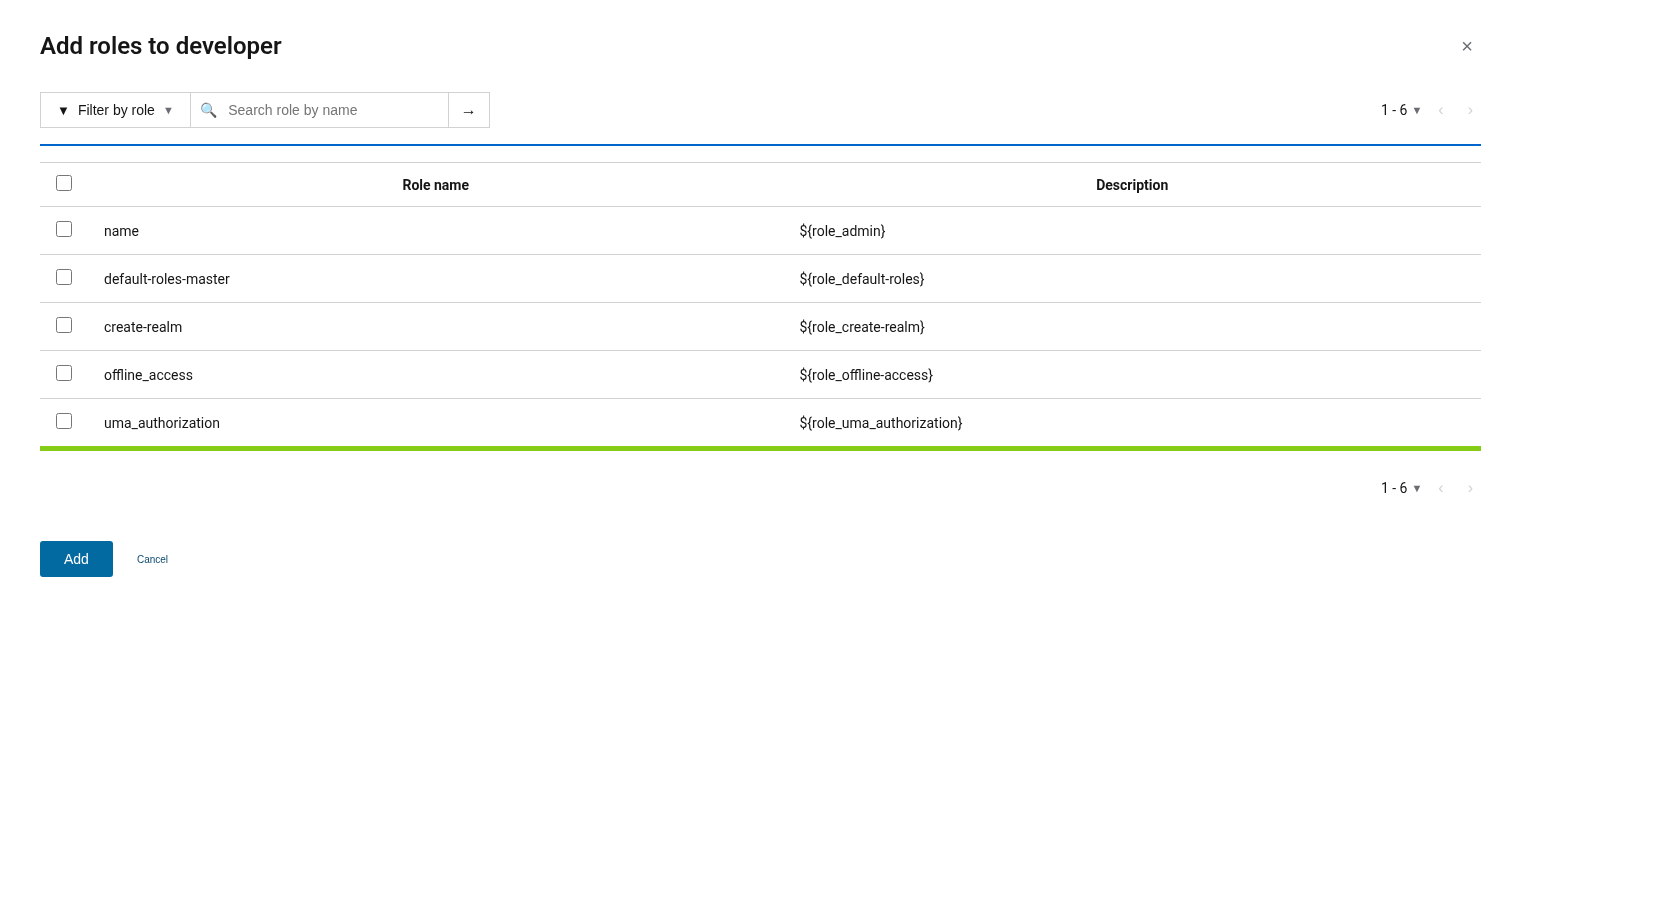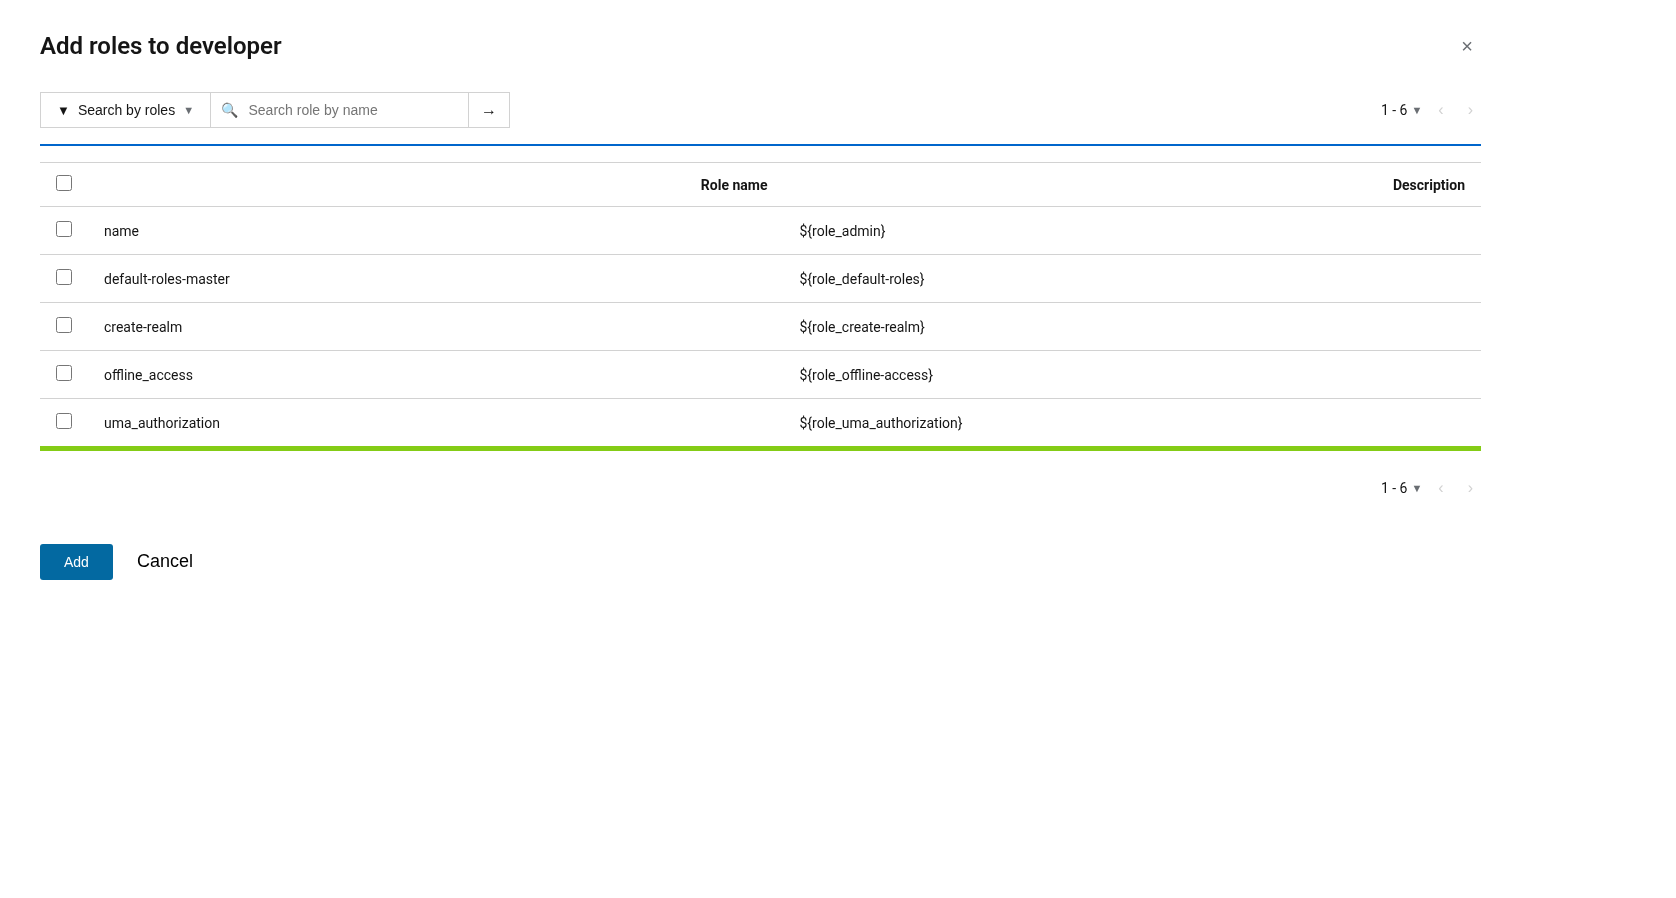--- a/index.html
+++ b/index.html
@@ -154,21 +154,21 @@
       width: 100%;
       border-collapse: collapse;
     }
 
     thead tr {
       border-top: 1px solid #d2d2d2;
       border-bottom: 1px solid #d2d2d2;
     }
 
     th {
-      text-align: right;
+      text-align: center;
       padding: 12px 16px;
       font-weight: 700;
       font-size: 14px;
       color: #151515;
     }
 
     td {
       padding: 14px 16px;
       font-size: 14px;
       color: #151515;
@@ -222,22 +222,22 @@
       padding: 10px 24px;
       font-size: 14px;
       font-weight: 500;
       cursor: pointer;
       border-radius: 3px;
     }
 
     .btn-cancel {
       background: none;
       border: none;
-      color: #000000;
-      font-size: 18px;
+      color: #0c4a6e;
+      font-size: 10px;
       cursor: pointer;
       padding: 10px 8px;
       font-weight: 500;
     }
 
     .th-checkbox {
       width: 48px;
     }
   </style>
 </head>
@@ -246,21 +246,21 @@
 <div class="dialog">
 
   <div class="dialog-header">
     <h1 class="dialog-title">Add roles to developer</h1>
     <button class="close-btn">×</button>
   </div>
 
   <div class="toolbar">
     <button class="filter-btn">
       <span class="filter-icon">▼</span>
-      <span>Search by roles</span>
+      <span>Filter by role</span>
       <span class="chevron-down">▼</span>
     </button>
     <div class="search-wrapper">
       <span class="search-icon-wrap">🔍</span>
       <input class="search-input" type="text" placeholder="Search role by name" style="">
       <button class="search-go-btn">→</button>
     </div>
     <div class="pagination-top">
       <span class="pagination-label">
         <span>1 - 6</span>

